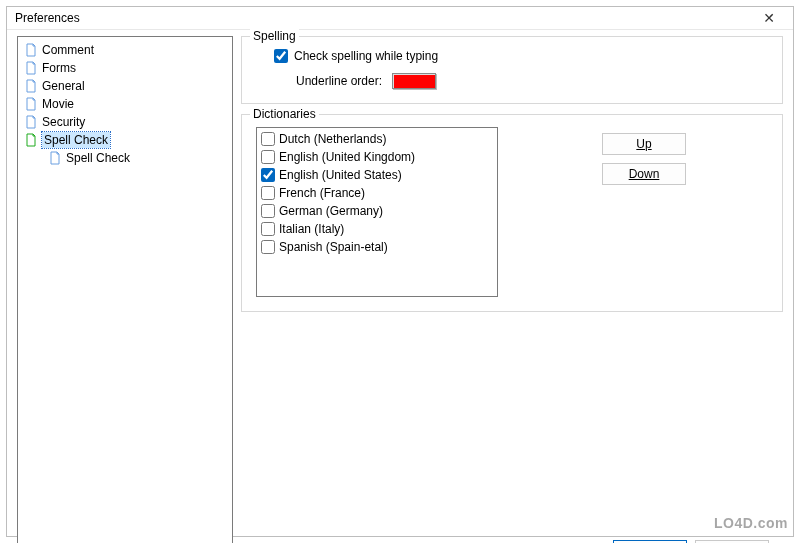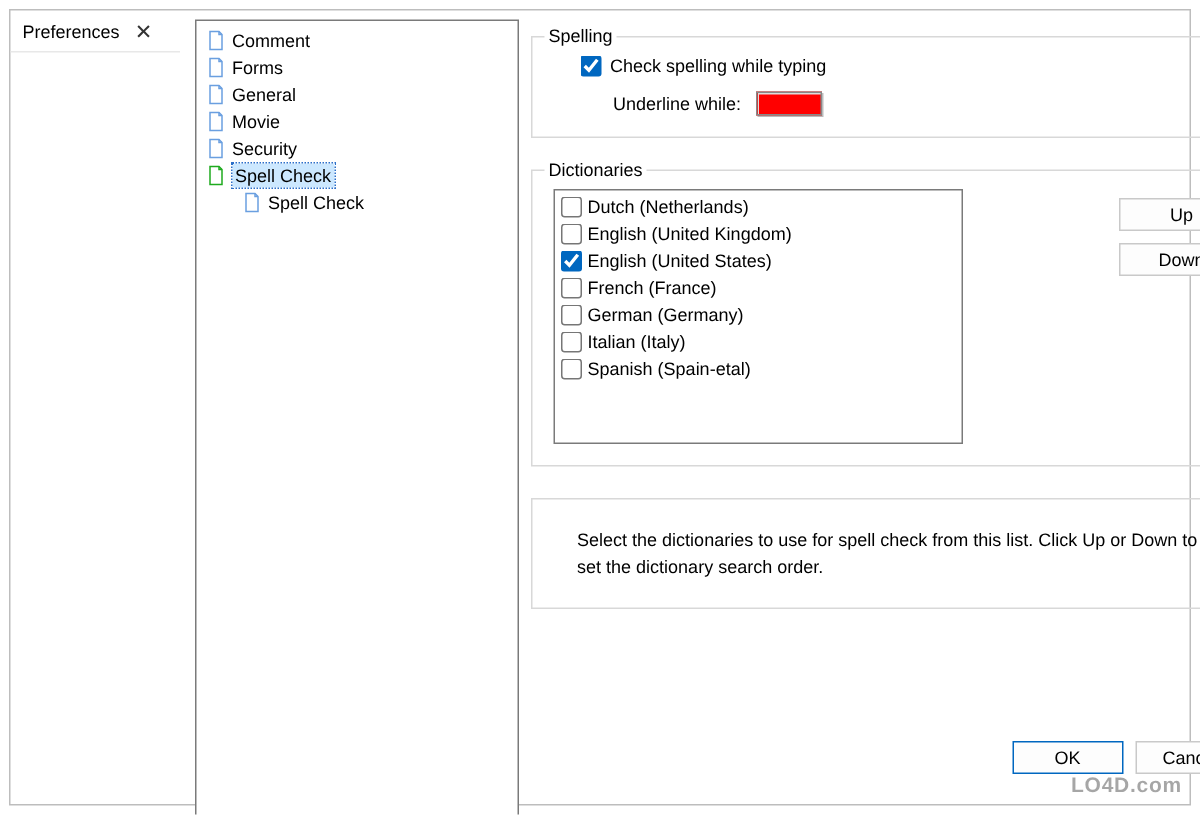--- a/index.html
+++ b/index.html
@@ -13,21 +13,21 @@
     color: #000;
     position: relative;
     overflow: hidden;
   }
   .window {
     position: absolute;
     left: 6px; top: 6px; right: 6px; bottom: 6px;
     border: 1px solid #bdbdbd;
     background: #fff;
     display: flex;
-    flex-direction: row;
+    flex-direction: column;
   }
   .titlebar {
     height: 28px;
     display: flex;
     align-items: center;
     justify-content: space-between;
     padding: 0 8px 0 8px;
     border-bottom: 1px solid #e8e8e8;
   }
   .titlebar .title { font-size: 12px; }
@@ -74,21 +74,20 @@
   .right {
     flex: 1;
     display: flex;
     flex-direction: column;
     gap: 10px;
   }
   .groupbox {
     border: 1px solid #d8d8d8;
     padding: 12px 14px 14px 14px;
     position: relative;
-    margin-top: 11px;
   }
   .groupbox .legend {
     position: absolute;
     top: -8px;
     left: 8px;
     background: #fff;
     padding: 0 3px;
     font-size: 12px;
   }
   .row { display: flex; align-items: center; gap: 6px; }
@@ -105,37 +104,38 @@
     width: 44px; height: 16px;
     border: 1px solid #888;
     box-shadow: 1px 1px 0 #ddd inset, 1px 1px 0 #bbb;
     cursor: pointer;
   }
   .dict-area {
     display: flex;
     gap: 14px;
   }
   .dict-list {
-    width: 273px;
+    width: 242px;
     height: 170px;
     border: 1px solid #7a7a7a;
     background: #fff;
     padding: 2px;
     overflow: auto;
   }
   .dict-item {
     display: flex; align-items: center; gap: 4px;
     padding: 1px 2px;
     line-height: 16px;
   }
   .dict-buttons {
     display: flex; flex-direction: column; gap: 8px;
     padding-top: 6px;
     width: 84px;
     margin-left: 90px;
+    text-decoration: underline;
   }
   .btn {
     border: 1px solid #c9c9c9;
     background: #fdfdfd;
     height: 22px;
     min-width: 74px;
     padding: 0 12px;
     text-align: center;
     line-height: 20px;
     font-size: 12px;
@@ -244,21 +244,21 @@
 
     <div class="right">
 
       <div class="groupbox">
         <span class="legend">Spelling</span>
         <div class="row" style="margin-left:18px;">
           <input type="checkbox" id="cwt" checked="" style="">
           <label for="cwt">Check spelling while typing</label>
         </div>
         <div class="underline-row">
-          <span>Underline while:</span>
+          <span>Underline order:</span>
           <div class="color-swatch" id="swatch" style="background: rgb(255, 0, 0);"></div>
         </div>
       </div>
 
       <div class="groupbox">
         <span class="legend">Dictionaries</span>
         <div class="dict-area">
           <div class="dict-list" id="dictlist">
               <div class="dict-item">
                 <input type="checkbox" style="">
@@ -289,23 +289,20 @@
                 <span>Spanish (Spain-etal)</span>
               </div>
             </div>
           <div class="dict-buttons">
             <button class="btn">Up</button>
             <button class="btn">Down</button>
           </div>
         </div>
       </div>
 
-      <div class="groupbox hint">
-        <span>Select the dictionaries to use for spell check from this list. Click Up or Down to set the dictionary search order.</span>
-      </div>
 
       <div style="flex:1"></div>
 
       <div class="footer">
         <button class="btn primary">OK</button>
         <button class="btn">Cancel</button>
       </div>
     </div>
   </div>
 </div>

